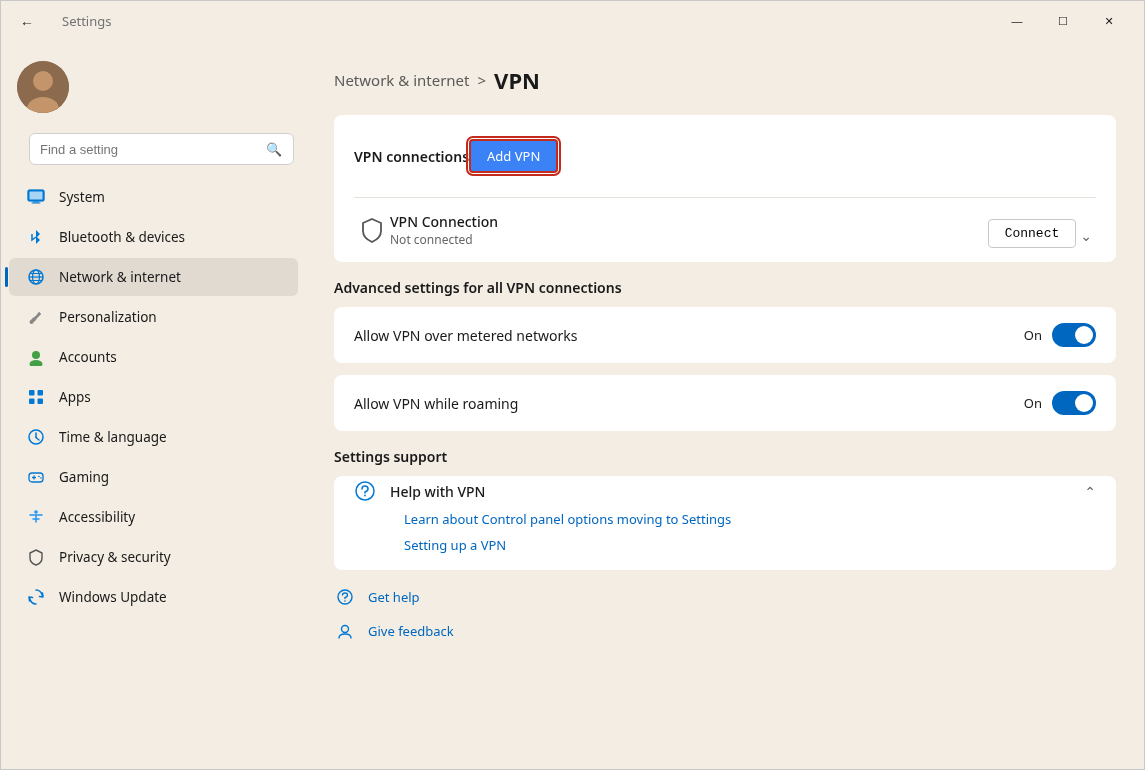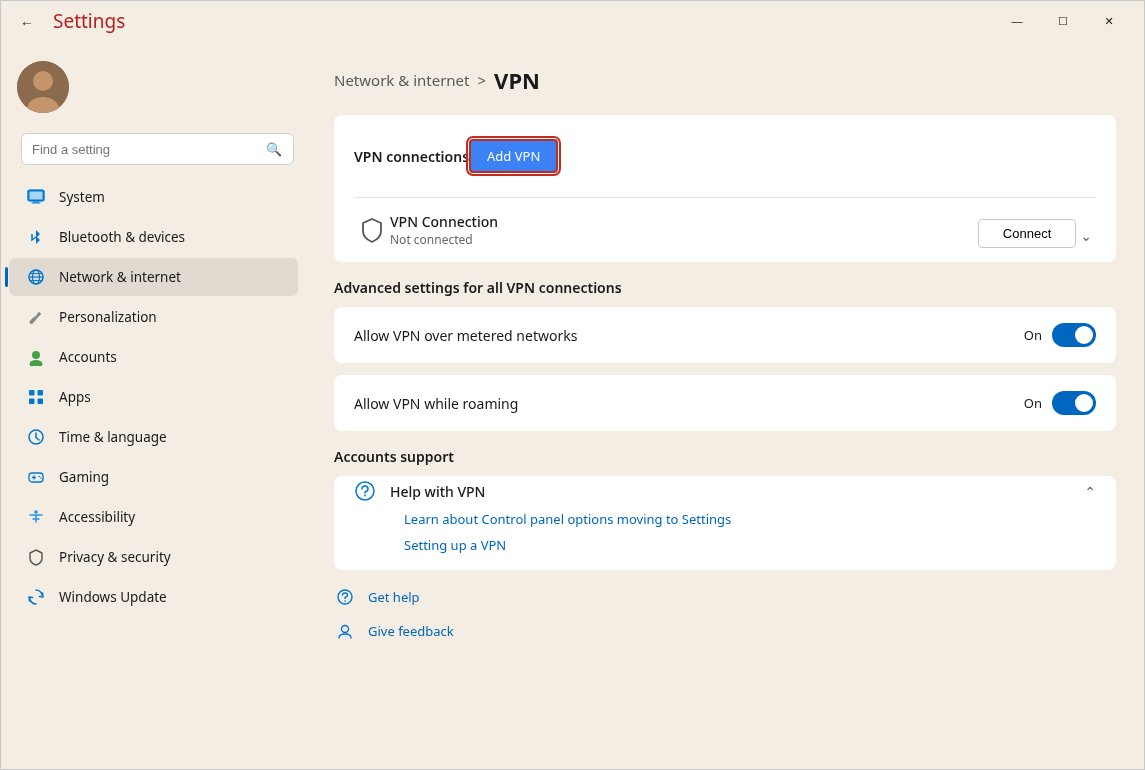--- a/index.html
+++ b/index.html
@@ -36,23 +36,23 @@
       width: 28px; height: 28px;
       border-radius: 50%;
       border: none;
       background: transparent;
       cursor: pointer;
       display: flex; align-items: center; justify-content: center;
       font-size: 14px;
       color: #1a1a1a;
     }
     .titlebar-title {
-      font-size: 19px;
-      color: #b91c1c;
-      margin-left: 4px;
+      font-size: 13px;
+      color: #737373;
+      margin-left: 13px;
     }
     .window-controls {
       margin-left: auto;
       display: flex;
       gap: 0;
     }
     .win-btn {
       width: 46px; height: 32px;
       border: none; background: transparent;
       cursor: pointer;
@@ -86,21 +86,21 @@
       background: #8b6a4e;
       display: flex; align-items: center; justify-content: center;
       flex-shrink: 0;
       overflow: hidden;
     }
     .avatar svg { width: 52px; height: 52px; }
     .user-info { display: flex; flex-direction: column; }
     .user-name { font-size: 14px; font-weight: 600; color: #1a1a1a; }
     .user-email { font-size: 12px; color: #5a5a5a; }
     .search-box {
-      margin: 4px 12px 12px 20px;
+      margin: 4px 12px 12px 28px;
       display: flex;
       align-items: center;
       background: white;
       border: 1px solid #d0d0d0;
       border-radius: 6px;
       padding: 6px 10px;
       gap: 8px;
     }
     .search-box input {
       border: none; outline: none;
@@ -206,24 +206,24 @@
       display: flex; align-items: center; justify-content: center;
       flex-shrink: 0;
     }
     .vpn-connection-info { flex: 1; }
     .vpn-connection-name { font-size: 14px; font-weight: 500; color: #1a1a1a; }
     .vpn-connection-status { font-size: 12px; color: #666; }
     .connect-btn {
       background: white;
       border: 1px solid #c8c8c8;
       border-radius: 4px;
-      padding: 6px 24px;
+      padding: 6px 16px;
       font-size: 13px;
       cursor: pointer;
-      font-family: Liberation Sans, sans-serif;
+      font-family: Liberation Mono, monospace;
     }
     .chevron-btn {
       background: none; border: none;
       cursor: pointer;
       font-size: 14px; color: #666;
       padding: 4px;
     }
     .section-title {
       font-size: 14px;
       font-weight: 600;
@@ -504,21 +504,21 @@
       <div class="card">
         <div class="setting-row">
           <span class="setting-label">Allow VPN while roaming</span>
           <div class="toggle-with-label">
             <span class="toggle-label">On</span>
             <button class="toggle"></button>
           </div>
         </div>
       </div>
 
-      <div class="section-title">Accounts support</div>
+      <div class="section-title">Settings support</div>
 
       <div class="help-card">
         <div class="help-header">
           <div class="help-header-left">
             <div class="nav-icon">
               <svg width="22" height="22" viewBox="0 0 22 22">
                   <circle cx="11" cy="11" r="9" fill="none" stroke="#0078d4" stroke-width="1.5"></circle>
                   <path d="M8 9 Q8 6 11 6 Q14 6 14 9 Q14 11 11 12 L11 13" stroke="#0078d4" stroke-width="1.5" fill="none" stroke-linecap="round"></path>
                   <circle cx="11" cy="15.5" r="0.9" fill="#0078d4"></circle>
                 </svg>

